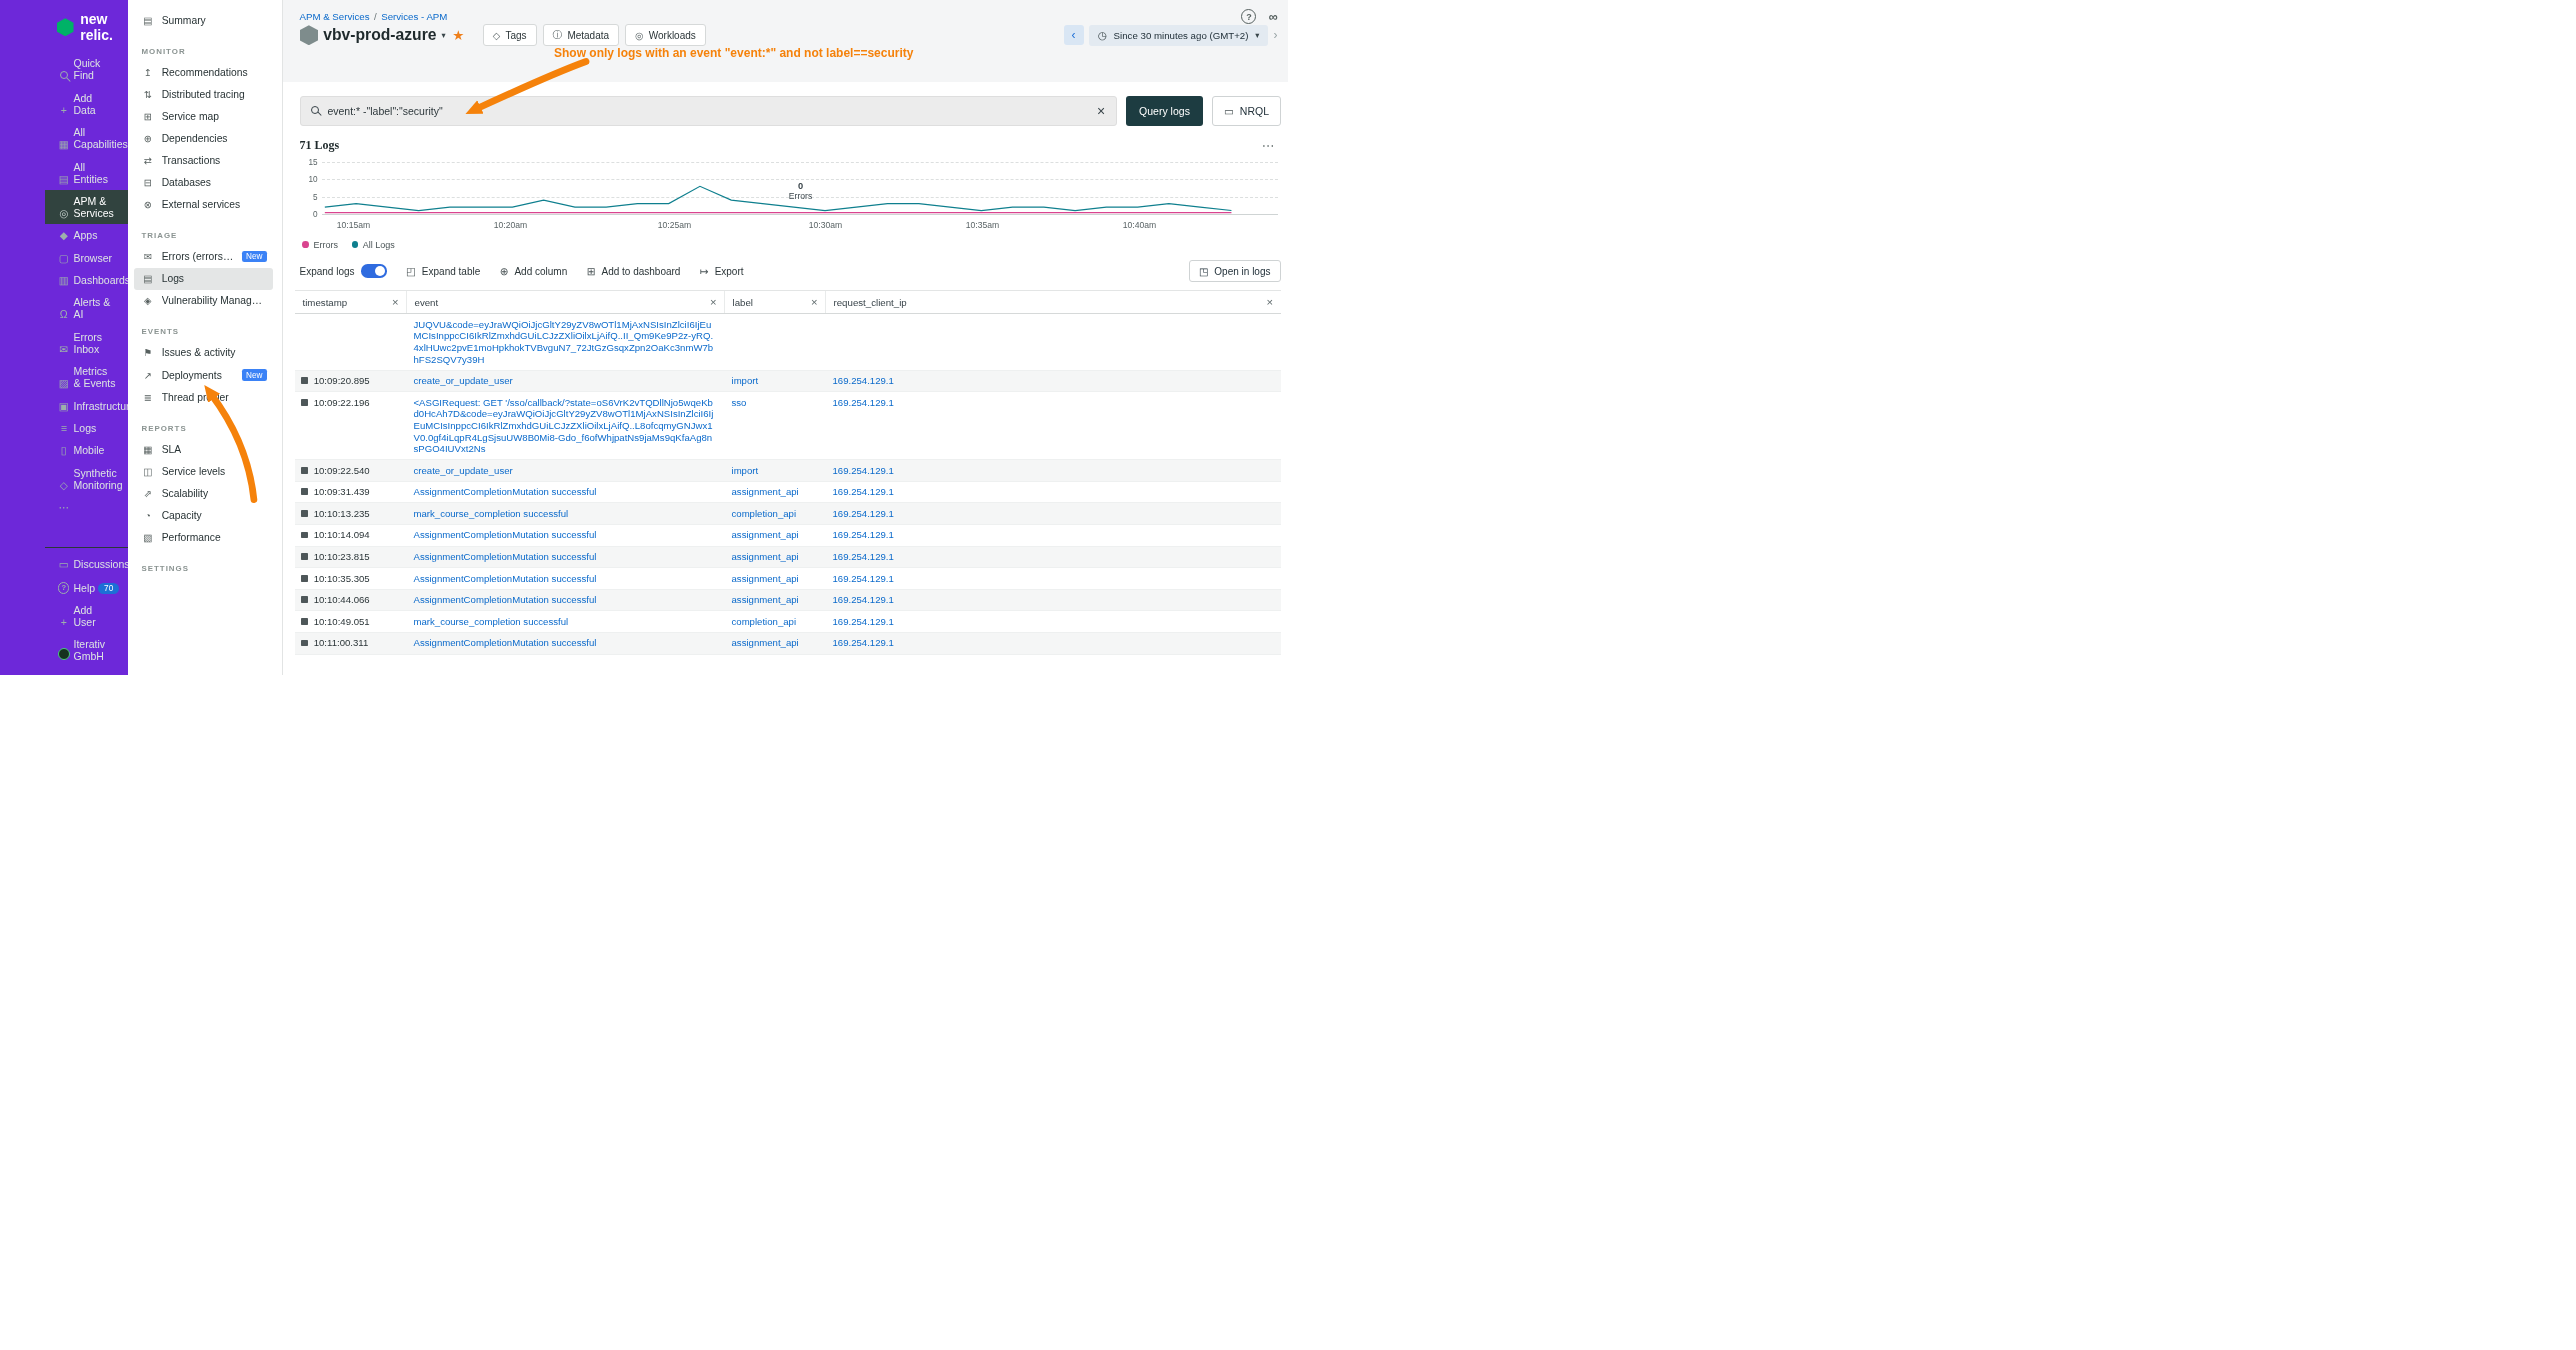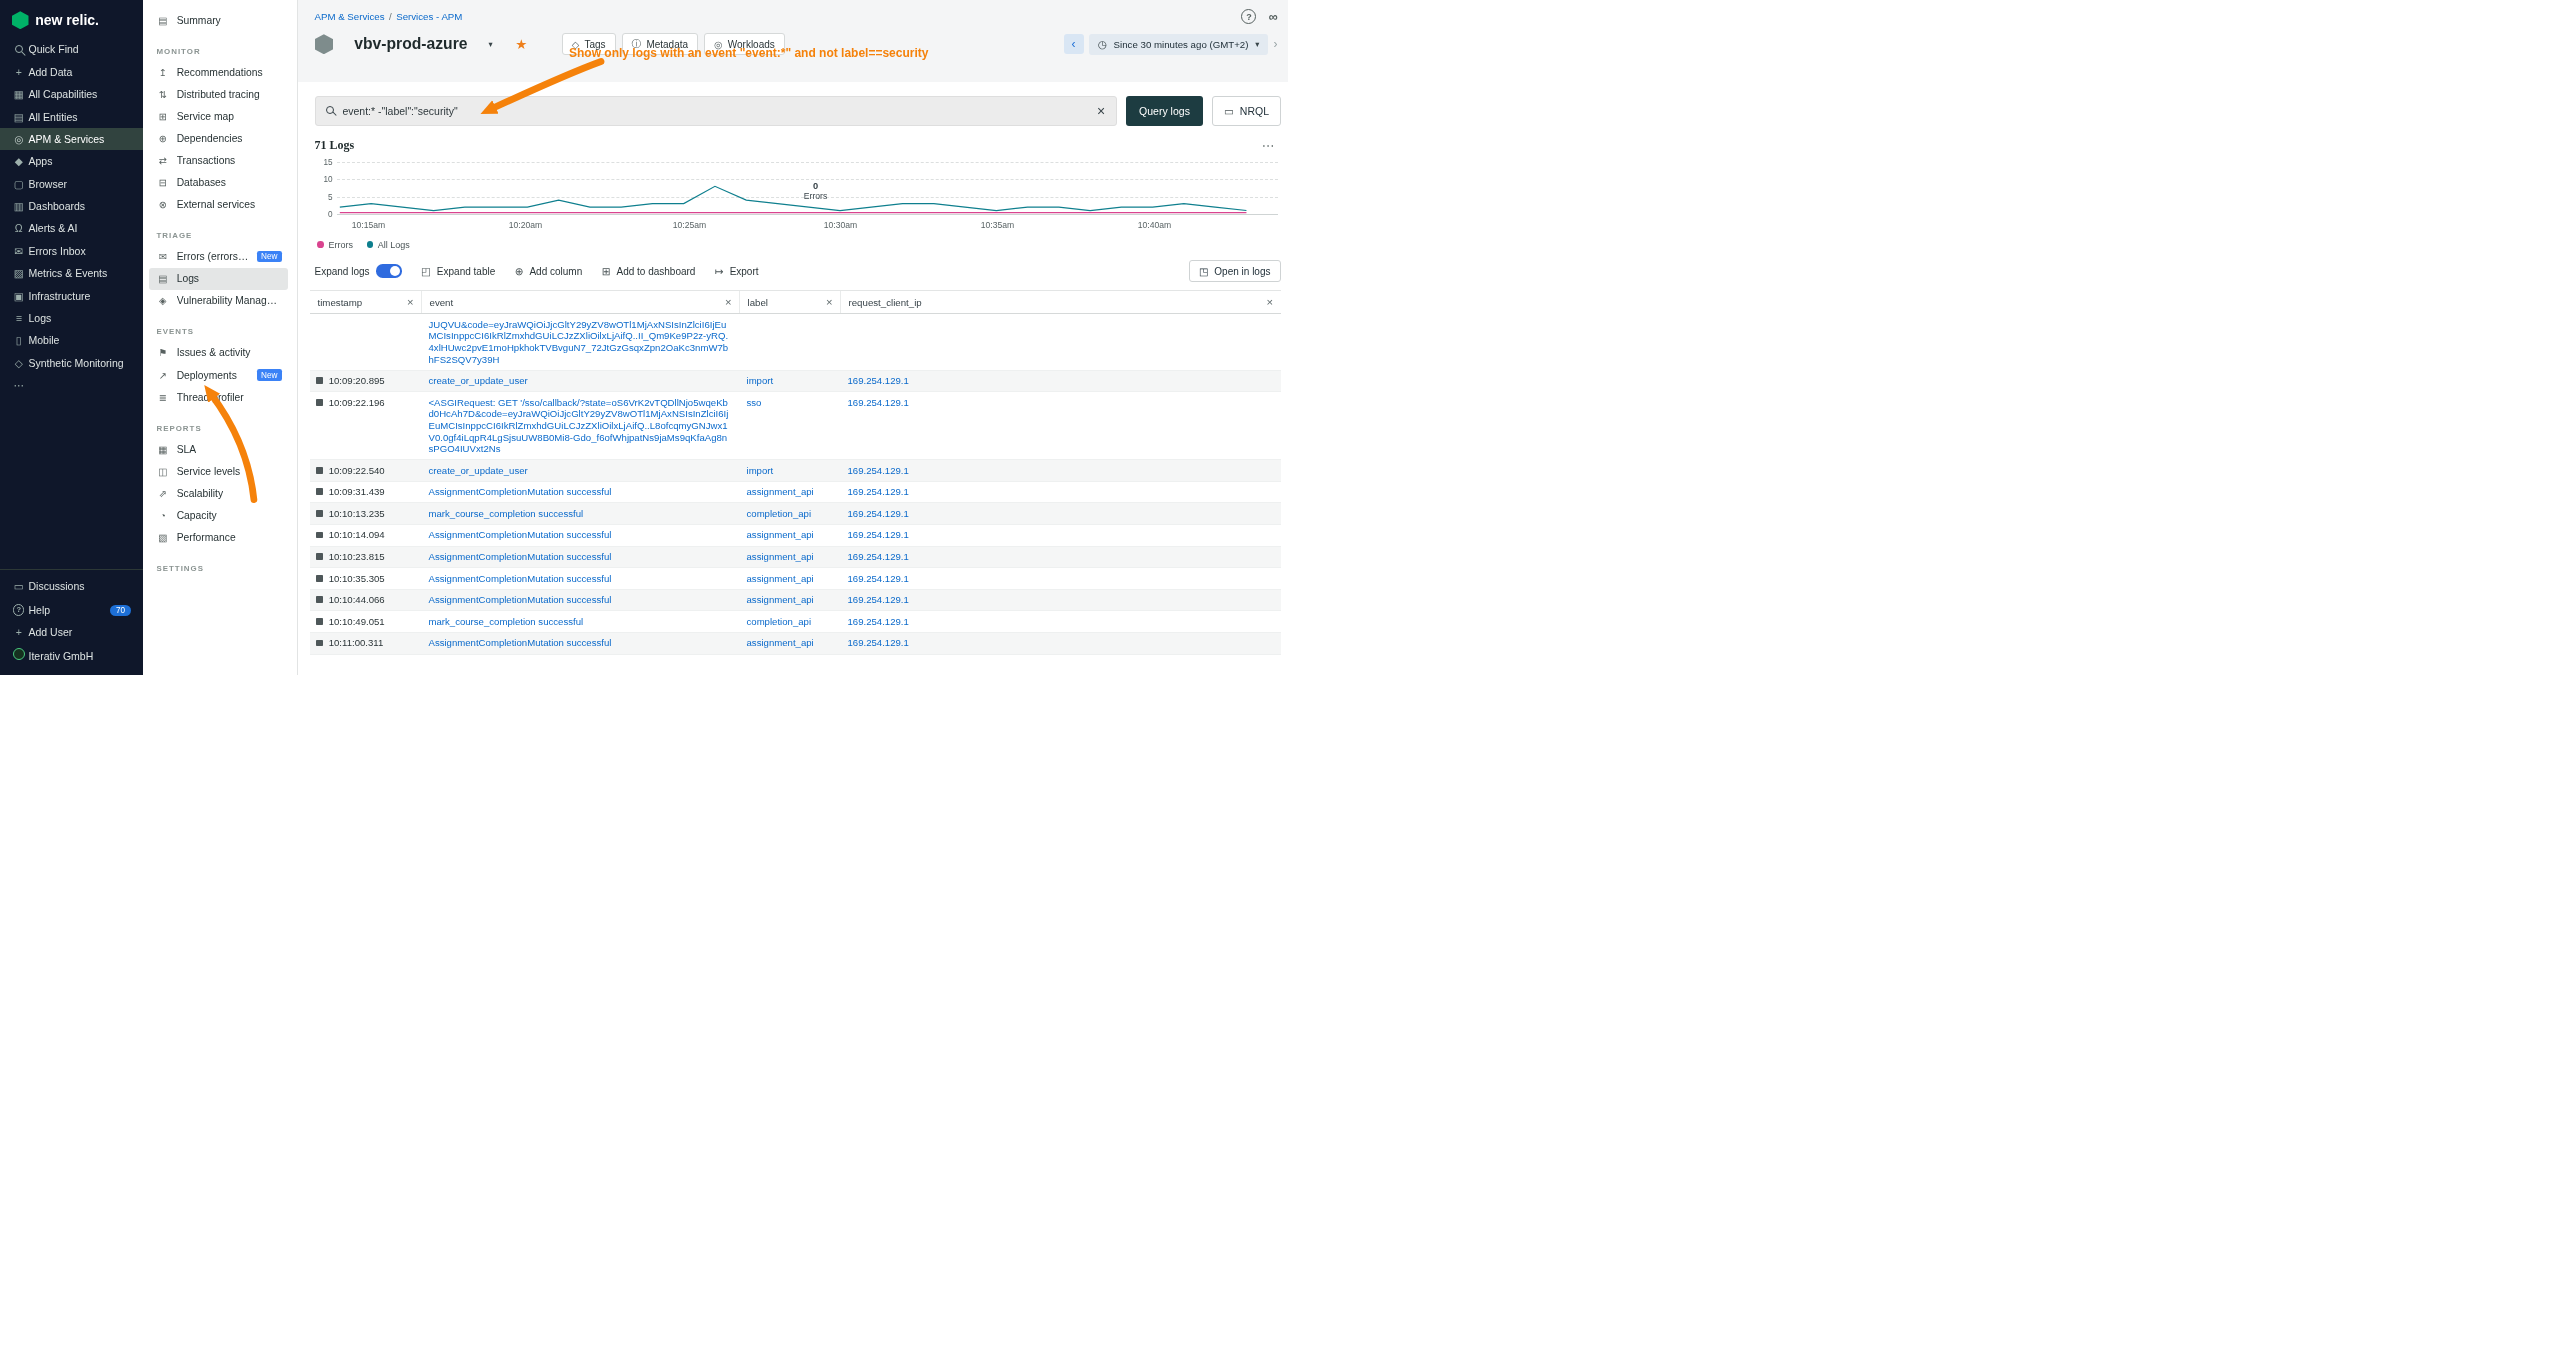--- a/index.html
+++ b/index.html
@@ -2,21 +2,21 @@
 <html style="font-size:12px"><head>
 <meta charset="utf-8">
 <style>
   * { box-sizing:border-box; margin:0; padding:0; }
   html,body { width:1288px; height:675px; }
   body { font-family:"Liberation Sans",sans-serif; font-size:10px; color:#2b3538; background:#fff; overflow:hidden; }
   a { text-decoration:none; }
   .app { display:flex; width:100%; height:100%; }
 
   
-  .sidebar { width:143px; flex-shrink:0; background:#0f172a; color:#e6ebea; display:flex; flex-direction:column; }
+  .sidebar { width:128px; flex-shrink:0; background:#6d28d9; color:#e6ebea; display:flex; flex-direction:column;padding-left:45px; }
   .logo { display:flex; align-items:center; gap:6.7px; padding:11.2px 12px 9px; font-size:14px; font-weight:700; color:#fff; }
   .logo-mark { width:16.5px; height:18px; background:#00b267; clip-path:polygon(50% 0,100% 25%,100% 75%,50% 100%,0 75%,0 25%); flex-shrink:0; }
   .nav-item { display:flex; align-items:flex-end; gap:3px; padding:5.2px 12px; font-size:10.5px; color:#dde3e2; cursor:pointer; }
   .nav-item .glyph { width:13.5px; text-align:center; color:#9db0ac; font-size:10.5px; flex-shrink:0; }
   .nav-item.active { background:#31433f; color:#fff; }
   .nav-item.active .glyph { color:#cdd9d5; }
   .ico-search { position:relative; width:8.2px; height:8.2px; border:1.2px solid currentColor; border-radius:50%; display:inline-block; }
   .ico-search::after { content:""; position:absolute; width:4.5px; height:1.3px; background:currentColor; transform:rotate(45deg); right:-3.7px; bottom:-1.5px; }
   .nav-footer { margin-top:auto; border-top:0.7px solid #2c3836; padding:5.2px 0 7.5px; }
   .badge70 { margin-left:auto; background:#1d6fd6; color:#fff; font-size:8.2px; padding:0.7px 6px; border-radius:6.7px; }
@@ -34,21 +34,21 @@
 
   
   .main { flex:1; position:relative; background:#fff; overflow:hidden; display:flex; flex-direction:column; }
   .head-band { background:#f4f5f6; padding:9px 10.5px 0 16.5px; height:82px; flex-shrink:0; }
   .crumb-row { display:flex; align-items:center; font-size:9.7px; }
   .crumb a { color:#0b6acb; }
   .crumb-sep { color:#6a7476; margin:0 4.5px; }
   .top-icons { margin-left:auto; display:flex; gap:12px; color:#55605f; align-items:center; }
   .qmark { width:15px; height:15px; border:1.2px solid #55605f; border-radius:50%; display:flex; align-items:center; justify-content:center; font-size:9px; font-weight:700; cursor:pointer; }
   .linkico { font-size:12.7px; font-weight:700; cursor:pointer; }
-  .title-row { display:flex; align-items:center; margin-top:9px; gap:21px; }
+  .title-row { display:flex; align-items:center; gap:5px; }
   .hex { width:18.7px; height:20px; background:#7e8c8c; clip-path:polygon(50% 0,100% 25%,100% 75%,50% 100%,0 75%,0 25%); flex-shrink:0; }
   h1 { font-size:15.7px; font-weight:700; color:#1f2a2c; }
   .caret { color:#39464a; font-size:8.2px; cursor:pointer; }
   .star { color:#ee7f1b; font-size:13.5px; margin:0 4.5px 0 1.5px; cursor:pointer; }
   .chips { display:flex; gap:6px; margin-left:9px; }
   .chip-btn { display:flex; align-items:center; gap:5.2px; background:#fff; border:0.7px solid #d6d9d9; border-radius:3px; height:22.4px; padding:0 9px; font-size:10px; color:#2b3538; cursor:pointer; }
   .chip-btn .glyph { color:#5a6466; font-size:9.7px; }
   .time-group { margin-left:auto; display:flex; align-items:center; gap:5.2px; }
   .chev-btn { width:20px; height:20px; border-radius:3px; background:#d9e6f4; color:#1d6fd6; display:flex; align-items:center; justify-content:center; font-size:12px; cursor:pointer; }
   .time-pill { display:flex; align-items:center; gap:6.7px; background:#e3eaf1; border-radius:3px; height:21px; padding:0 9px; font-size:9.7px; color:#22313a; cursor:pointer; }

